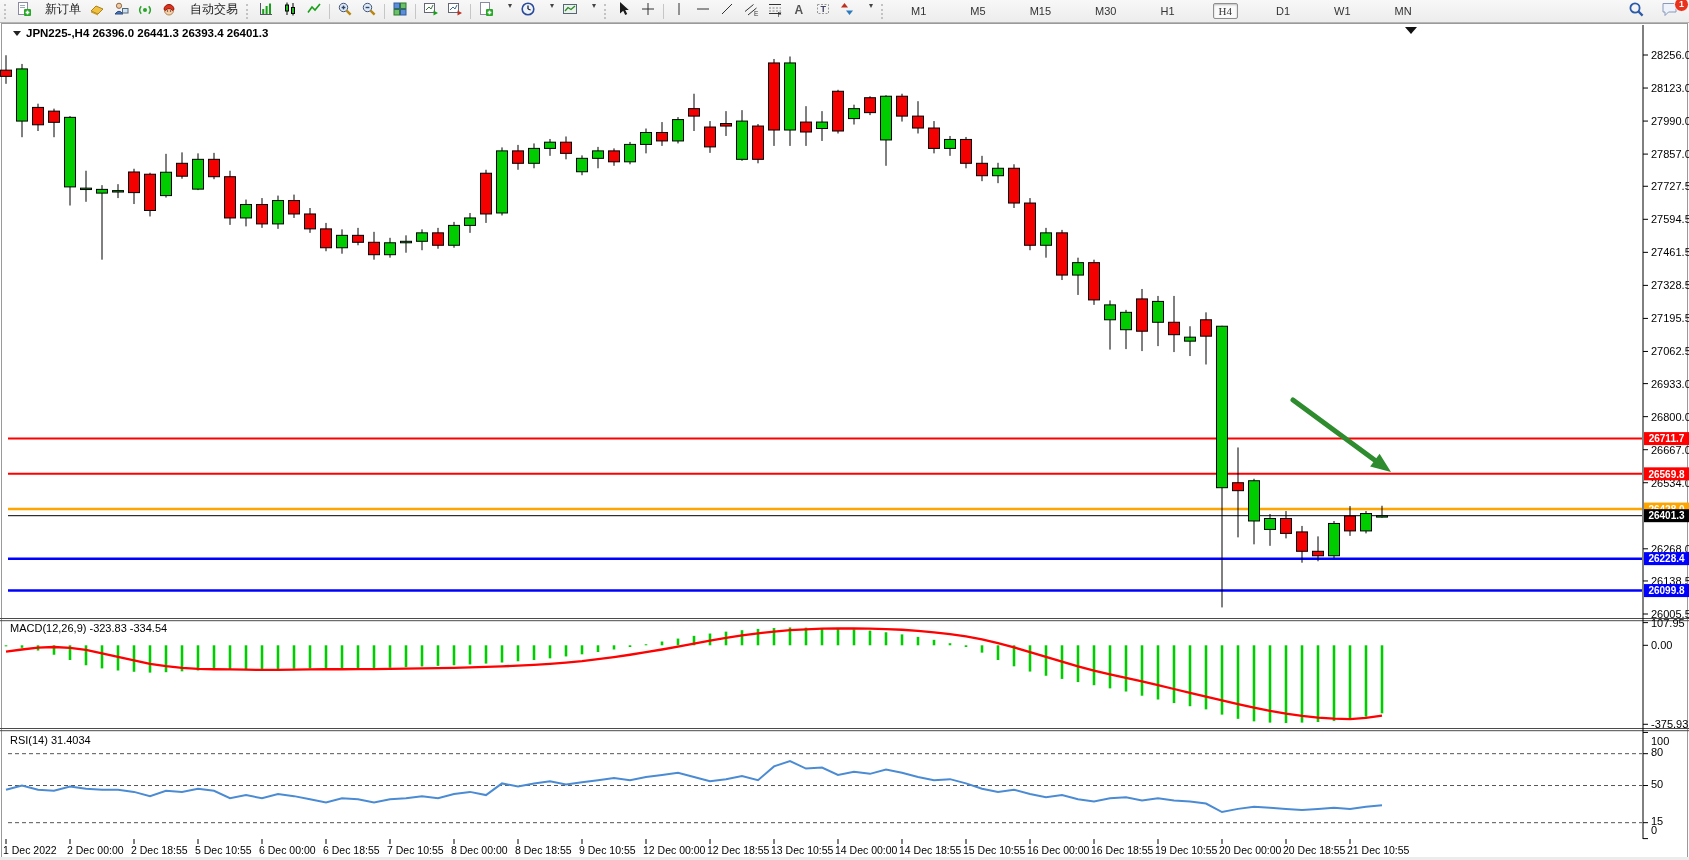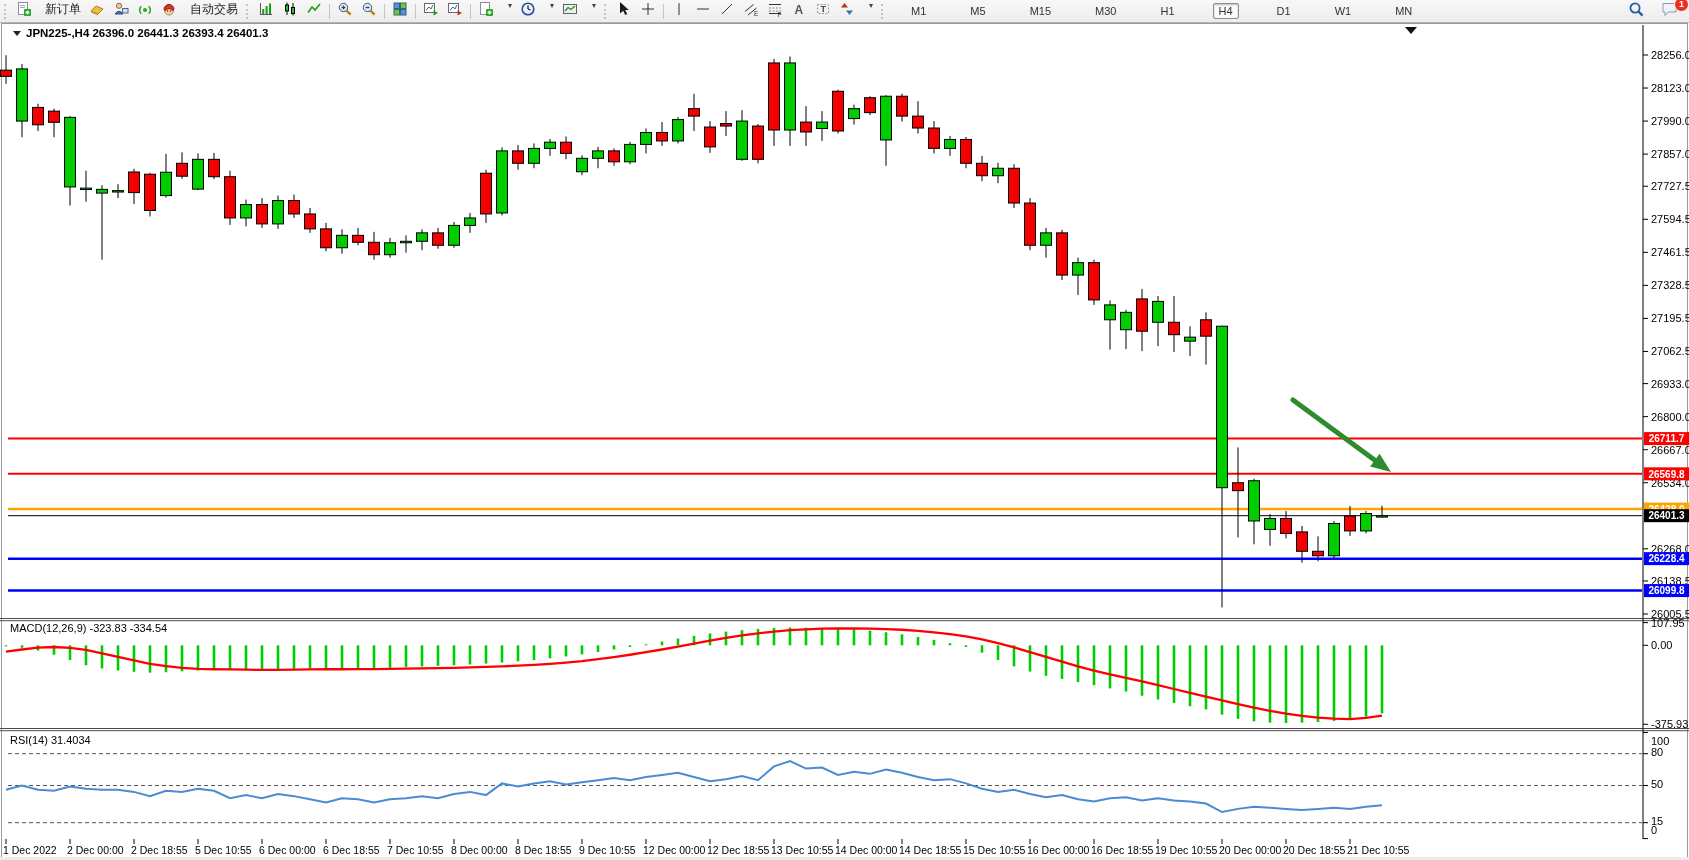--- a/index.html
+++ b/index.html
@@ -6,21 +6,21 @@
     font-family:"Liberation Sans","DejaVu Sans",sans-serif;}
   
   #toolbar{height:22px;display:flex;align-items:center;background:linear-gradient(#f8f8f8,#ededed);
     border-bottom:1px solid #b5b5b5;font-size:12px;color:#222;white-space:nowrap;}
   .grip{width:3px;height:15px;border-left:2px dotted #c3c3c3;margin:0 3px 0 4px;}
   .sep{width:1px;height:15px;background:#c6c6c6;margin:0 3px;}
   .tbtn{height:20px;display:flex;gap:13px;padding:0 3px;border:1px solid transparent;border-radius:2px;}
   .tbtn svg{display:block;}
   .caret{font-size:8px;color:#444;margin-left:1px;}
   .tf{padding:1px 5px;margin:0 16px;border:1px solid transparent;border-radius:2px;font-size:11px;color:#333;}
-  .tf.active{background:#fbfbfb;border:1px solid #8f8f8f;box-shadow:inset 0 1px 2px rgba(0,0,0,.25);}
+  .tf.active{background:#fbfbfb;border:1px solid #8f8f8f;box-shadow:inset 0 1px 2px rgba(0,0,0,.25);font-family:Liberation Serif, serif;}
   #right-icons{margin-left:auto;display:flex;align-items:center;margin-right:6px;gap:8px;}
   .bubble-wrap{position:relative;}
   .badge{position:absolute;top:-4px;right:-7px;background:#e8321e;color:#fff;border-radius:50%;
     width:13px;height:13px;line-height:13px;text-align:center;font-size:9px;font-weight:bold;border:1px solid #fff;}
   
   #chart-wrap{position:relative;width:1689px;height:858px;background:#fff;}
   #chart-svg{display:block;}
 </style>
 </head>
 <body>

